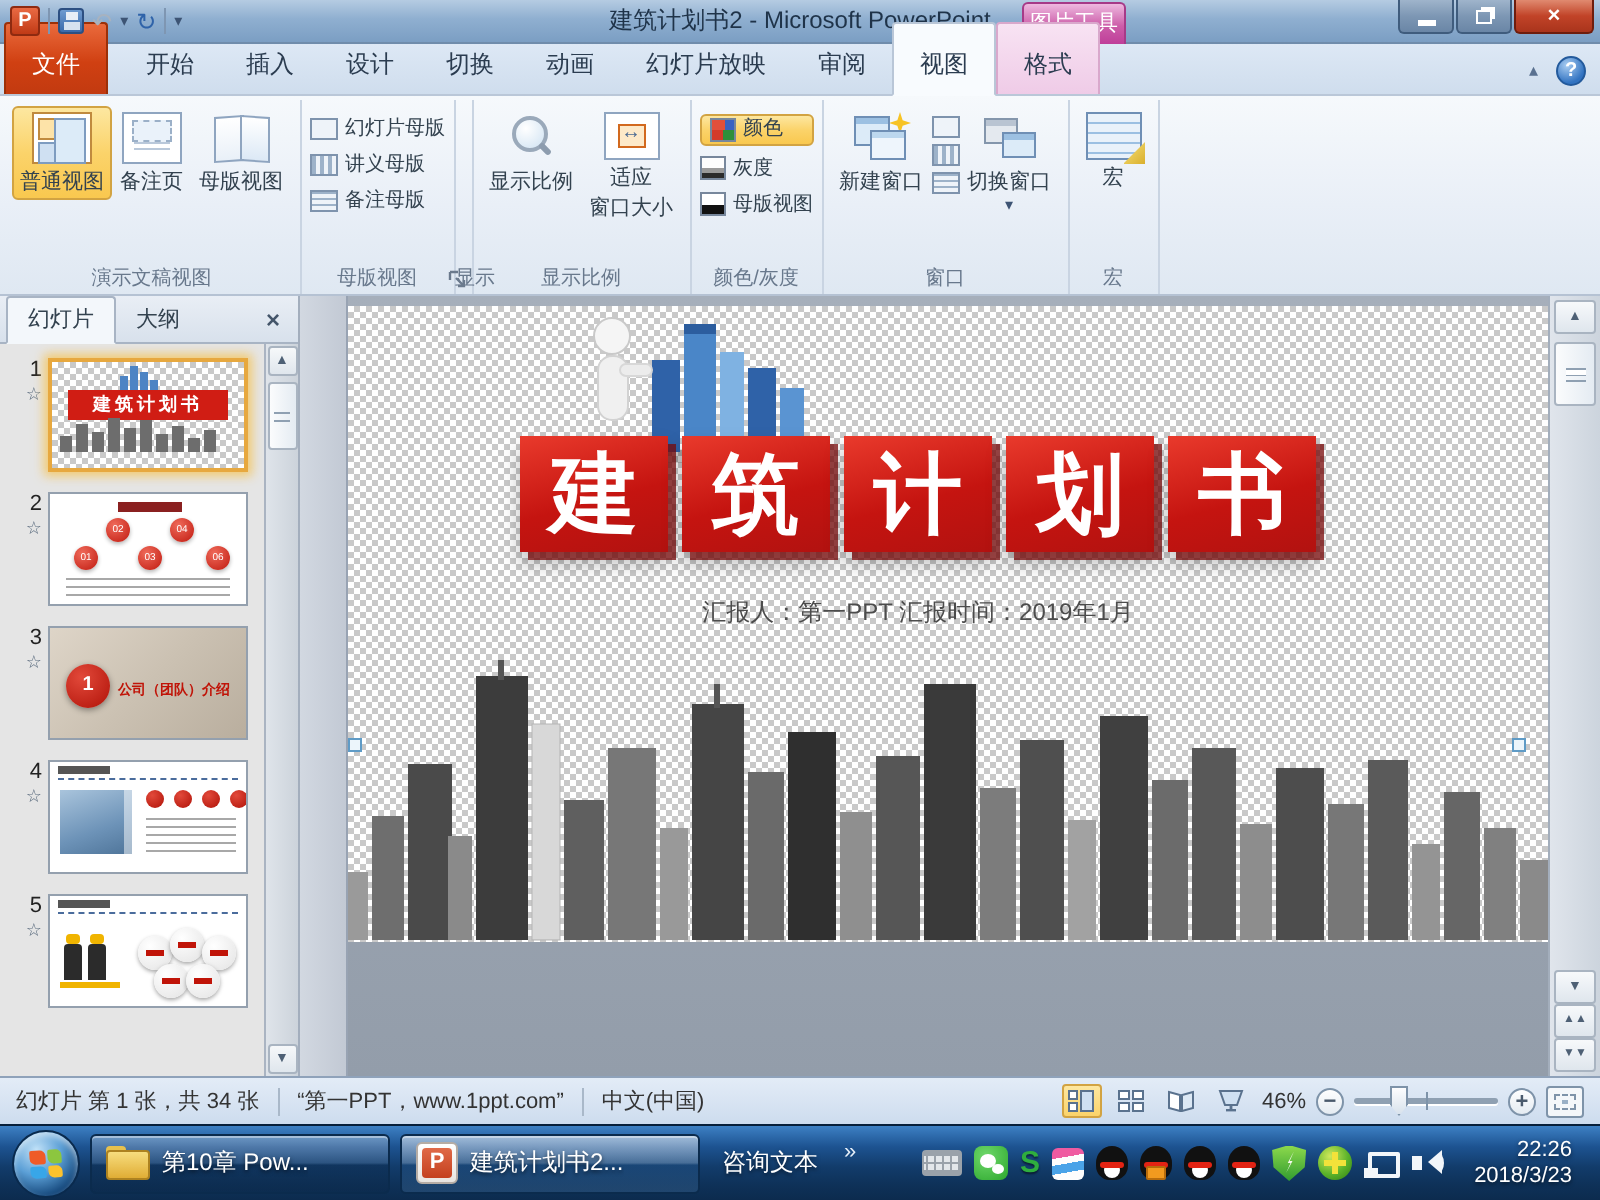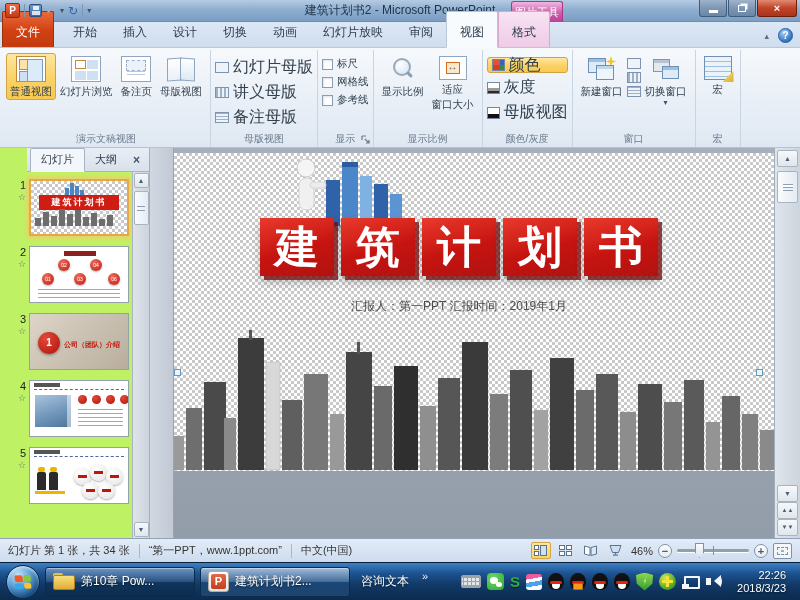--- a/index.html
+++ b/index.html
@@ -37,21 +37,21 @@
 .collapse-icon { color:#5a7190; font-size:9px; }
 .help-icon { width:15px; height:15px; border-radius:50%; background:radial-gradient(circle at 35% 28%,#a9cdf2,#3273c1 70%); border:1px solid #235a9c; color:#fff; font-size:10px; font-weight:bold; text-align:center; line-height:14px; }
 
 
 .ribbon { height:100px; flex:0 0 100px; background:linear-gradient(#f6f9fc,#e9eff7 55%,#dfe8f2); border-bottom:1px solid #b5c2d3; display:flex; padding:2px 0 0 2px; }
 .rgroup { position:relative; border-right:1px solid #c9d4e2; padding:3px 4px 15px; display:flex; align-items:flex-start; }
 .rgroup-label { position:absolute; bottom:1px; left:0; right:0; text-align:center; font-size:10px; color:#68788c; white-space:nowrap; }
 .bigbtn { display:flex; flex-direction:column; align-items:center; justify-content:flex-start; gap:3px; padding:3px 4px; border-radius:3px; font-size:10.5px; color:#33424f; text-align:center; line-height:12px; }
 .bigbtn.sel { background:linear-gradient(#fde7a0,#fbd36a 50%,#f9c84f); border:1px solid #d2a342; padding:2px 3px; }
 .colbtns { display:flex; flex-direction:column; justify-content:flex-start; gap:4px; padding-top:4px; }
-.smallbtn { display:flex; align-items:center; gap:4px; font-size:16px; color:#33424f; white-space:nowrap; }
+.smallbtn { display:flex; align-items:center; gap:4px; font-size:10px; color:#33424f; white-space:nowrap; }
 .chkrow { display:flex; align-items:center; gap:4px; font-size:10.5px; color:#33424f; }
 .chk { width:11px; height:11px; border:1px solid #8b9bb0; background:#fdfdfe; box-shadow:inset 1px 1px 2px #dfe5ec; }
 .mini-ic { width:14px; height:11px; border:1px solid #7e93ad; background:#eef3f9; }
 .mini-ic.grid { background:repeating-linear-gradient(90deg,#9db2c9 0 2px,#eef3f9 2px 4px); }
 .mini-ic.lines { background:repeating-linear-gradient(#9db2c9 0 1px,#eef3f9 1px 3px); }
 
 .ic-normal { width:30px; height:26px; position:relative; background:#fff; border:1px solid #c08a3e; }
 .ic-normal::before { content:""; position:absolute; left:2px; top:2px; width:8px; height:9px; background:#fde3a8; border:1px solid #c08a3e; box-shadow:0 12px 0 -1px #cfe0f2, 0 12px 0 0 #7e9cc0; }
 .ic-normal::after { content:""; position:absolute; right:2px; top:2px; width:14px; height:21px; background:#dcebf8; border:1px solid #7e9cc0; }
 .ic-sorter { width:30px; height:26px; position:relative; background:#fff; border:1px solid #8fa5c0; }
@@ -80,21 +80,21 @@
 .ic-switch::before { content:""; position:absolute; left:2px; top:3px; width:15px; height:11px; background:#e4e9ef; border:1px solid #8496ac; box-shadow:inset 0 3px 0 #b9c4d2; }
 .ic-switch::after { content:""; position:absolute; left:11px; top:10px; width:15px; height:11px; background:#dcebf8; border:1px solid #6f8fb5; box-shadow:inset 0 3px 0 #9cc0e2; }
 .ic-macro { width:28px; height:24px; border:1px solid #6f8fb5; background:repeating-linear-gradient(#eaf2fa 0 4px,#9cc0e2 4px 5px),#eaf2fa; position:relative; }
 .ic-macro::after { content:""; position:absolute; right:-3px; bottom:-3px; width:11px; height:11px; background:linear-gradient(135deg,#f7e27a,#d9ae2b); clip-path:polygon(0 100%,100% 0,100% 100%); }
 .launcher { position:absolute; right:2px; bottom:2px; width:10px; height:10px; }
 .winmini { display:flex; flex-direction:column; gap:3px; padding-top:5px; }
 .dd-small { font-size:8px; color:#3d5474; line-height:6px; }
 
 
 .main { flex:1 1 auto; display:flex; min-height:0; background:#9aa4b1; }
-.left-pane { width:150px; flex:0 0 150px; background:#bef264; border-right:1px solid #a3aebd; display:flex; flex-direction:column;align-items:flex-end; }
+.left-pane { width:150px; flex:0 0 150px; background:#e5e5e5; border-right:1px solid #a3aebd; display:flex; flex-direction:column; }
 .pane-tabs { height:24px; flex:0 0 24px; display:flex; align-items:flex-end; background:linear-gradient(#e9eef5,#d8e1ec); border-bottom:1px solid #a8b4c4; padding:2px 3px 0; }
 .ptab { font-size:11px; color:#33424f; padding:3px 10px 4px; white-space:nowrap; }
 .ptab.active { background:#f3f7fb; border:1px solid #a8b4c4; border-bottom:1px solid #f3f7fb; border-radius:2px 2px 0 0; margin-bottom:-1px; }
 .pane-close { margin-left:auto; font-size:12px; color:#44556a; padding:2px 6px 4px; font-weight:bold; }
 .thumbs { position:relative; flex:1; padding:7px 20px 0 0; overflow:hidden; }
 .thumb-item { display:flex; margin-bottom:10px; }
 .thumb-meta { width:24px; flex:0 0 24px; text-align:right; padding-right:3px; font-size:11px; color:#222; line-height:12px; }
 .thumb-meta .star { font-size:9px; color:#5a6b7e; display:block; }
 .thumb { width:100px; height:57px; background:#fff; border:1px solid #94a0ae; position:relative; overflow:hidden; flex:0 0 100px; }
 .thumb-item.selected .thumb { border:2px solid #e7a83f; box-shadow:0 0 5px 2px #f2c96e; }
@@ -258,24 +258,20 @@
   </div>
 
   <div class="ribbon">
 
     <div class="rgroup">
       <div class="bigbtn sel">
         <span class="ic-normal"></span>
         <span>普通视图</span>
       </div>
       <div class="bigbtn">
-        <span class="ic-sorter"></span>
-        <span>幻灯片浏览</span>
-      </div>
-      <div class="bigbtn">
         <span class="ic-notes"></span>
         <span>备注页</span>
       </div>
       <div class="bigbtn">
         <span class="ic-reading"></span>
         <span>母版视图</span>
       </div>
       <div class="rgroup-label">演示文稿视图</div>
     </div>
 
@@ -291,34 +287,20 @@
         </div>
         <div class="smallbtn">
           <span class="mini-ic lines"></span>
           <span>备注母版</span>
         </div>
       </div>
       <div class="rgroup-label">母版视图</div>
     </div>
 
     <div class="rgroup">
-      <div class="colbtns">
-        <div class="chkrow">
-          <span class="chk"></span>
-          <span>标尺</span>
-        </div>
-        <div class="chkrow">
-          <span class="chk"></span>
-          <span>网格线</span>
-        </div>
-        <div class="chkrow">
-          <span class="chk"></span>
-          <span>参考线</span>
-        </div>
-      </div>
       <div class="rgroup-label">显示</div>
       <svg class="launcher" viewBox="0 0 10 10">
           <path d="M1 1 H5 M1 1 V5 M4 4 L8 8 M8 5 V8 H5" stroke="#6b7a8d" stroke-width="1.2" fill="none"></path>
         </svg>
     </div>
 
     <div class="rgroup">
       <div class="bigbtn">
         <span class="ic-zoom-mag"></span>
         <span>显示比例</span>

